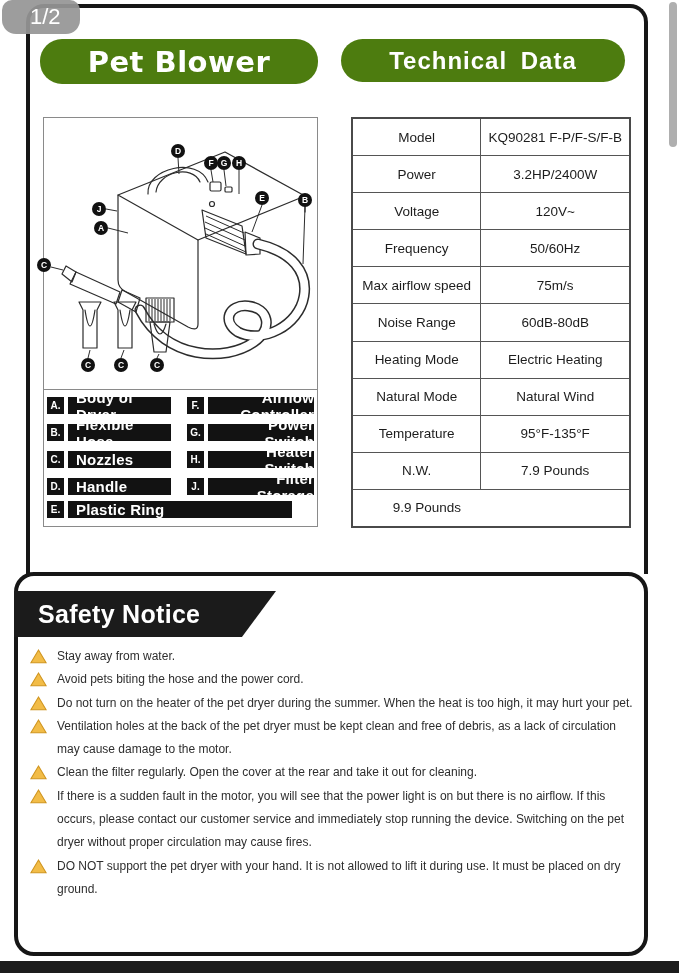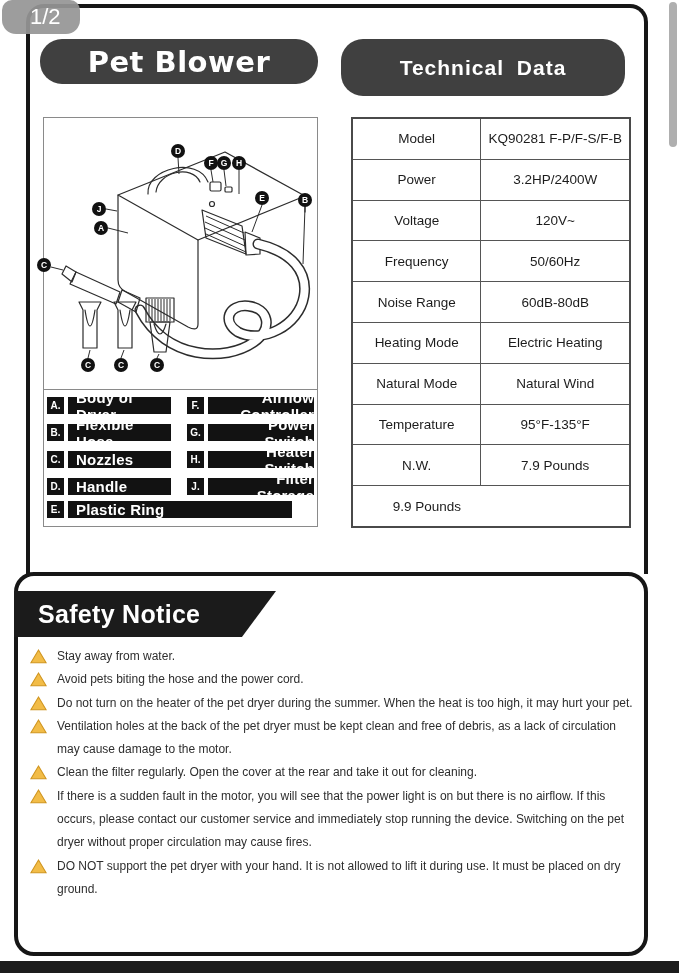--- a/index.html
+++ b/index.html
@@ -30,23 +30,23 @@
     left:26px;top:4px;width:622px;height:570px;box-sizing:border-box;
     border:4px solid #161616;border-bottom:none;border-radius:18px 18px 0 0;
     background:#fff;
   }
   .frame-safety{
     left:14px;top:572px;width:634px;height:384px;box-sizing:border-box;
     border:4px solid #161616;border-radius:20px;background:#fff;
   }
 
   
-  .pill{background:#404040;border-radius:22px;color:#fff;display:flex;align-items:center;justify-content:center;}
+  .pill{background:#4d7c0f;border-radius:22px;color:#fff;display:flex;align-items:center;justify-content:center;}
   .pill-product{left:40px;top:39px;width:278px;height:45px;font-family:"DejaVu Sans",sans-serif;font-weight:bold;font-size:29px;letter-spacing:.5px;}
-  .pill-technical{left:341px;top:39px;width:284px;height:57px;font-weight:bold;font-size:21px;letter-spacing:1px;word-spacing:6px;}
+  .pill-technical{left:341px;top:39px;width:284px;height:43px;font-weight:bold;font-size:24px;letter-spacing:1px;word-spacing:6px;}
 
   
   .diagram-box{left:43px;top:117px;width:275px;height:410px;box-sizing:border-box;border:1px solid #8a8a8a;}
   .diagram-divider{left:43px;top:389px;width:275px;height:1px;background:#8a8a8a;}
   .diagram-svg{left:36px;top:114px;width:284px;height:282px;z-index:5;}
 
   
   .legend{left:43px;top:389px;width:275px;height:138px;z-index:6;}
   .legend-col{position:absolute;top:8px;display:flex;flex-direction:column;gap:10px;}
   .legend-col.left{left:4px;}
@@ -247,20 +247,24 @@
     </div>
     <div class="tech-row">
       <div class="tech-cell tech-label">Voltage</div>
       <div class="tech-cell tech-value">120V~</div>
     </div>
     <div class="tech-row">
       <div class="tech-cell tech-label">Frequency</div>
       <div class="tech-cell tech-value">50/60Hz</div>
     </div>
     <div class="tech-row">
+      <div class="tech-cell tech-label">Max airflow speed</div>
+      <div class="tech-cell tech-value">75m/s</div>
+    </div>
+    <div class="tech-row">
       <div class="tech-cell tech-label">Noise Range</div>
       <div class="tech-cell tech-value">60dB-80dB</div>
     </div>
     <div class="tech-row">
       <div class="tech-cell tech-label">Heating Mode</div>
       <div class="tech-cell tech-value">Electric Heating</div>
     </div>
     <div class="tech-row">
       <div class="tech-cell tech-label">Natural Mode</div>
       <div class="tech-cell tech-value">Natural Wind</div>

